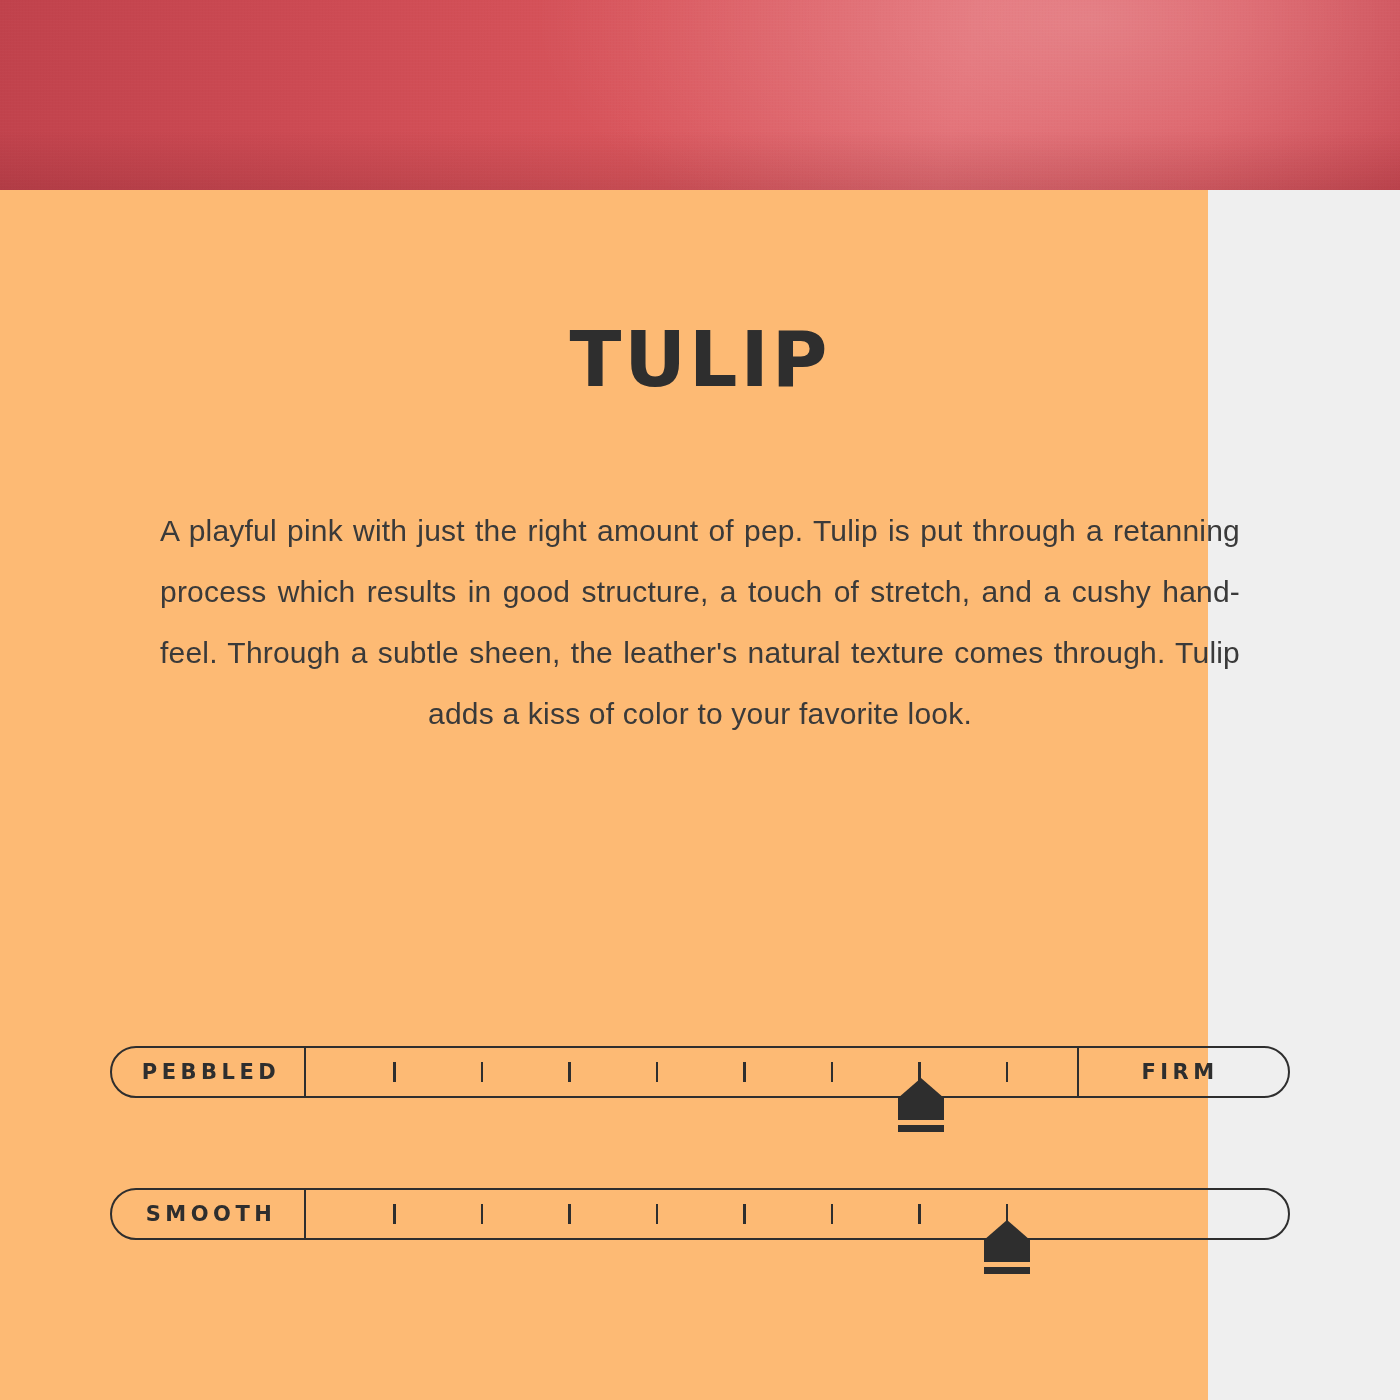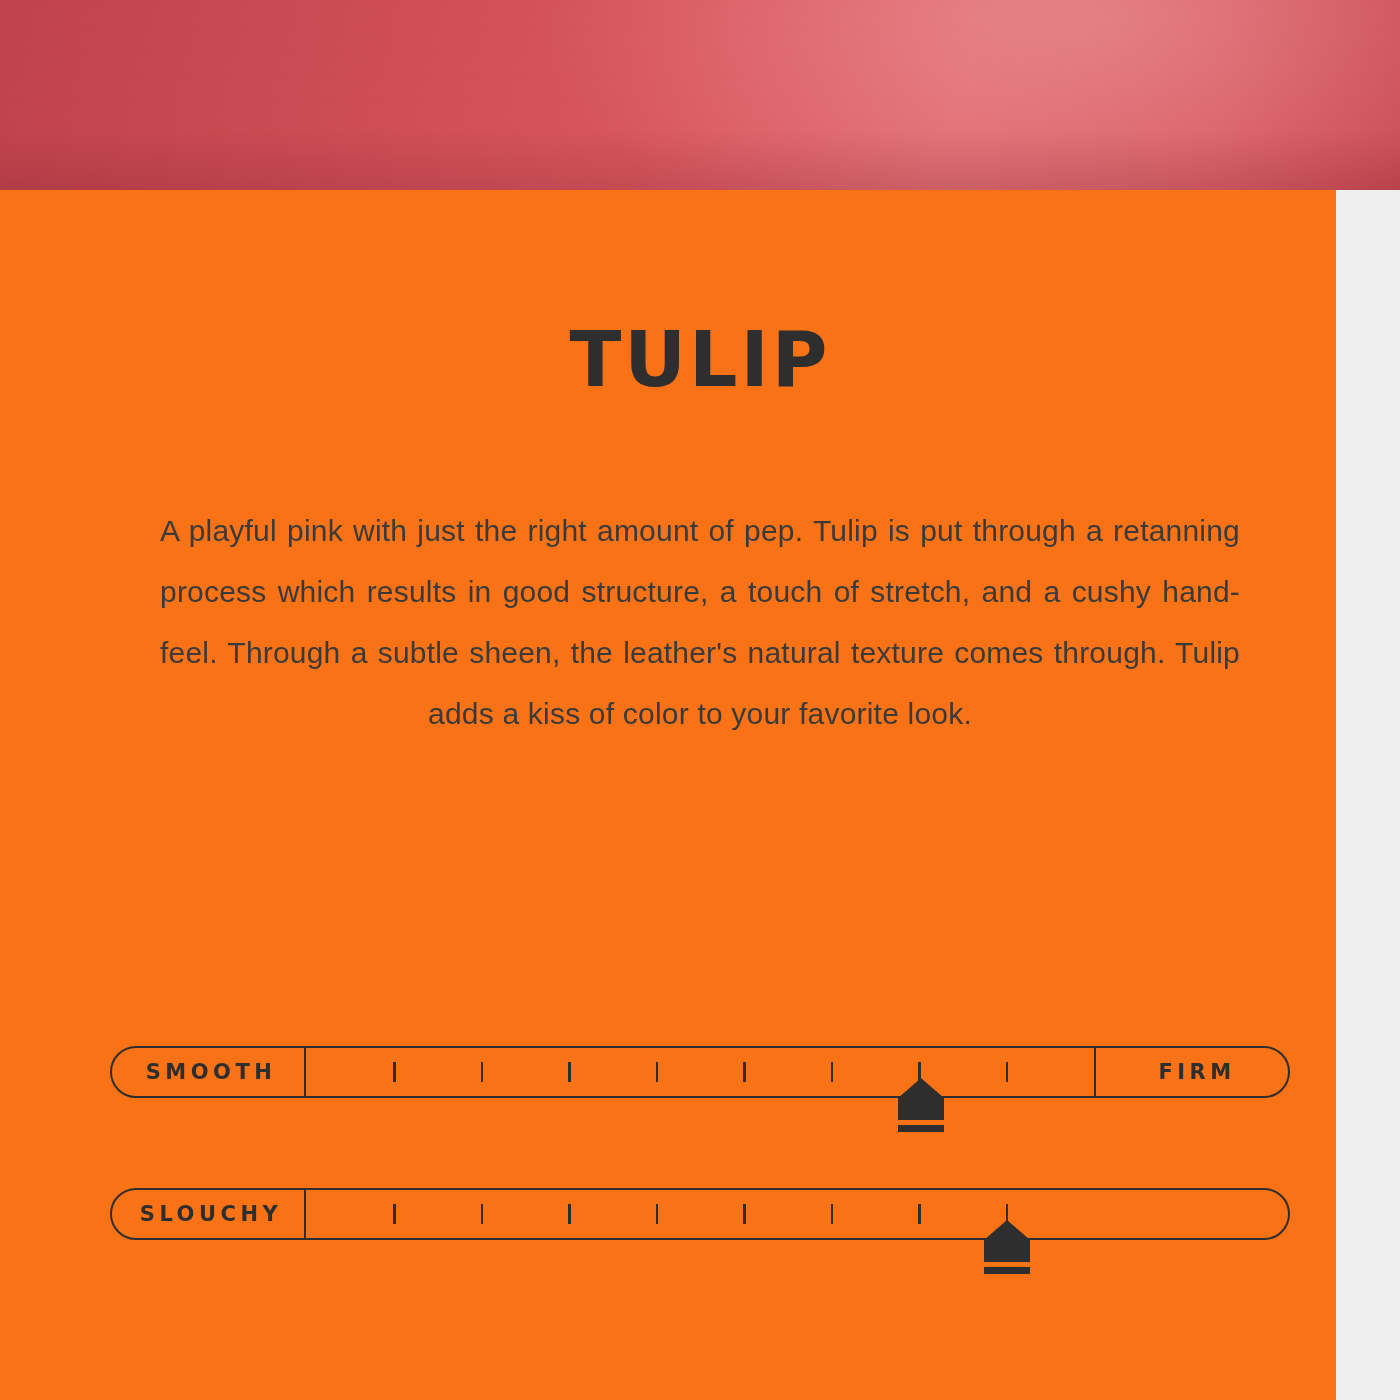--- a/index.html
+++ b/index.html
@@ -8,23 +8,23 @@
   }
   body {
     width: 1400px;
     height: 1400px;
     background: #efefef;
     font-family: "Liberation Sans", sans-serif;
     overflow: hidden;
   }
   .page {
     position: relative;
-    width: 1336px;
+    width: 1208px;
     height: 1400px;
-    background: #f97316;
+    background: #fdba74;
   }
 
   
   .swatch {
     position: absolute;
     top: 0;
     left: 0;
     width: 1400px;
     height: 190px;
     background:
@@ -117,21 +117,21 @@
     box-sizing: border-box;
     font-family: "DejaVu Sans", sans-serif;
   }
   .scale-label.left {
     left: 0;
     width: 196px;
     border-right: 2.5px solid #2e2e2e;
     padding-left: 8px;
   }
   .scale-label.right {
-    right: 0;
+    right: 17px;
     width: 196px;
     border-left: 2.5px solid #2e2e2e;
     padding-left: 8px;
   }
   .ticks {
     position: absolute;
     left: 196px;
     right: 196px;
     top: 0;
     height: 52px;
@@ -180,42 +180,42 @@
   </div>
 
   <div class="title">TULIP</div>
 
   <div class="desc">A playful pink with just the right amount of pep. Tulip is put through a retanning process which results in good structure, a touch of stretch, and a cushy hand-feel. Through a subtle sheen, the leather's natural texture comes through. Tulip adds a kiss of color to your favorite look.</div>
 
   <div class="scales">
 
     <div class="scale-row">
       <div class="scale-track"></div>
-      <div class="scale-label left">SMOOTH</div>
+      <div class="scale-label left">PEBBLED</div>
       <div class="scale-label right">FIRM</div>
       <div class="ticks">
         <div class="tick" style="left:11.1%"></div>
         <div class="tick" style="left:22.2%"></div>
         <div class="tick" style="left:33.3%"></div>
         <div class="tick" style="left:44.4%"></div>
         <div class="tick" style="left:55.5%"></div>
         <div class="tick" style="left:66.6%"></div>
         <div class="tick" style="left:77.7%"></div>
         <div class="tick" style="left:88.8%"></div>
         <div class="marker" style="left:78%">
           <div class="house"></div>
           <div class="body"></div>
           <div class="foot"></div>
         </div>
       </div>
     </div>
 
     <div class="scale-row">
       <div class="scale-track"></div>
-      <div class="scale-label left">SLOUCHY</div>
+      <div class="scale-label left">SMOOTH</div>
       <div class="ticks">
         <div class="tick" style="left:11.1%"></div>
         <div class="tick" style="left:22.2%"></div>
         <div class="tick" style="left:33.3%"></div>
         <div class="tick" style="left:44.4%"></div>
         <div class="tick" style="left:55.5%"></div>
         <div class="tick" style="left:66.6%"></div>
         <div class="tick" style="left:77.7%"></div>
         <div class="tick" style="left:88.8%"></div>
         <div class="marker" style="left:89%">

